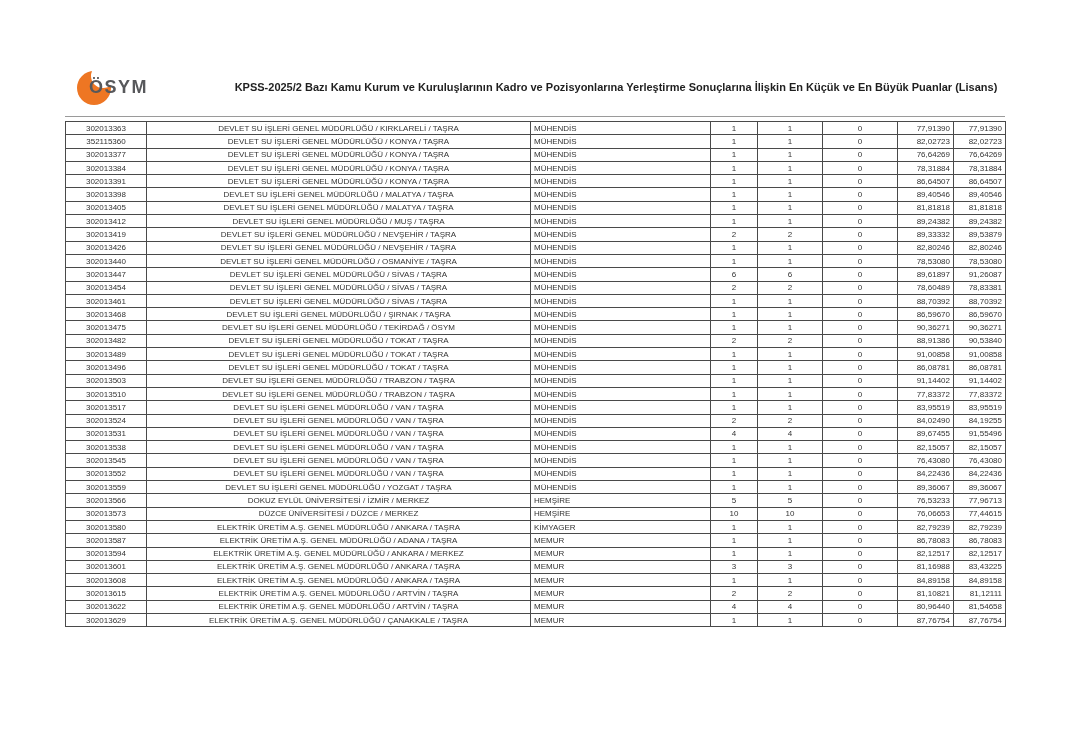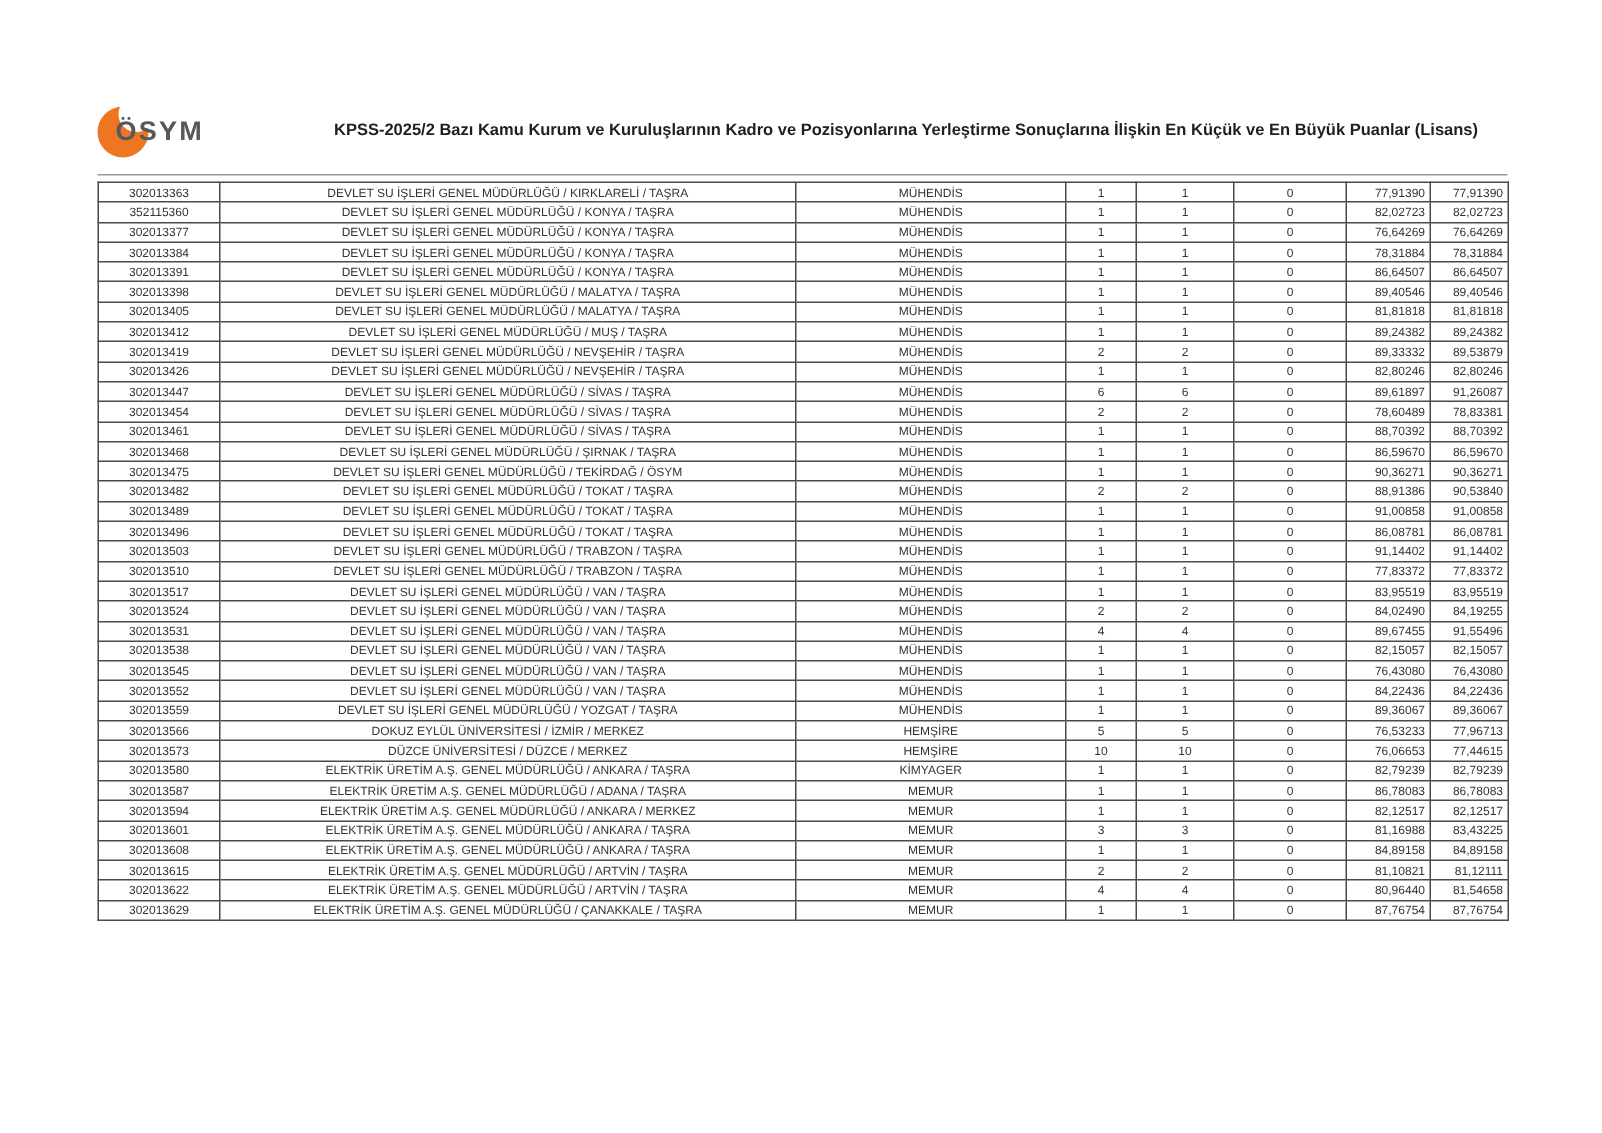--- a/index.html
+++ b/index.html
@@ -13,21 +13,21 @@
   body{
     width:1068px;height:755px;
     background:#ffffff;
     font-family:"Liberation Sans", sans-serif;
     overflow:hidden;
   }
   .page{position:relative;width:1068px;height:755px;background:#fff;}
 
   
   .header{
-    position:absolute;left:64px;top:64px;width:940px;height:48px;
+    position:absolute;left:76px;top:64px;width:940px;height:48px;
     display:flex;align-items:center;
   }
   .logo{position:relative;width:150px;height:44px;flex:0 0 150px;}
   .logo-circle{
     position:absolute;left:1px;top:5px;width:34px;height:34px;
     border-radius:50%;background:var(--orange);
   }
   .logo-bite{
     position:absolute;left:15px;top:-2px;width:24px;height:24px;
     border-radius:50%;background:#ffffff;
@@ -54,21 +54,21 @@
   }
   table.results td{
     border:1px solid var(--border);
     font-size:8px;color:var(--text);
     height:13.3px;line-height:11px;
     padding:0 3px;
     white-space:nowrap;overflow:hidden;
   }
   td.c-code{text-align:center;}
   td.c-inst{text-align:center;}
-  td.c-pos{text-align:center;}
+  td.c-pos{text-align:left;}
   td.c-num{text-align:center;}
   td.c-score{text-align:right;}
 </style>
 </head>
 <body>
 
 <div class="page">
 
   <div class="header">
     <div class="logo">
@@ -187,20 +187,30 @@
           <td class="c-code">302013426</td>
           <td class="c-inst">DEVLET SU İŞLERİ GENEL MÜDÜRLÜĞÜ / NEVŞEHİR / TAŞRA</td>
           <td class="c-pos">MÜHENDİS</td>
           <td class="c-num">1</td>
           <td class="c-num">1</td>
           <td class="c-num">0</td>
           <td class="c-score">82,80246</td>
           <td class="c-score">82,80246</td>
         </tr>
         <tr>
+          <td class="c-code">302013440</td>
+          <td class="c-inst">DEVLET SU İŞLERİ GENEL MÜDÜRLÜĞÜ / OSMANİYE / TAŞRA</td>
+          <td class="c-pos">MÜHENDİS</td>
+          <td class="c-num">1</td>
+          <td class="c-num">1</td>
+          <td class="c-num">0</td>
+          <td class="c-score">78,53080</td>
+          <td class="c-score">78,53080</td>
+        </tr>
+        <tr>
           <td class="c-code">302013447</td>
           <td class="c-inst">DEVLET SU İŞLERİ GENEL MÜDÜRLÜĞÜ / SİVAS / TAŞRA</td>
           <td class="c-pos">MÜHENDİS</td>
           <td class="c-num">6</td>
           <td class="c-num">6</td>
           <td class="c-num">0</td>
           <td class="c-score">89,61897</td>
           <td class="c-score">91,26087</td>
         </tr>
         <tr>

